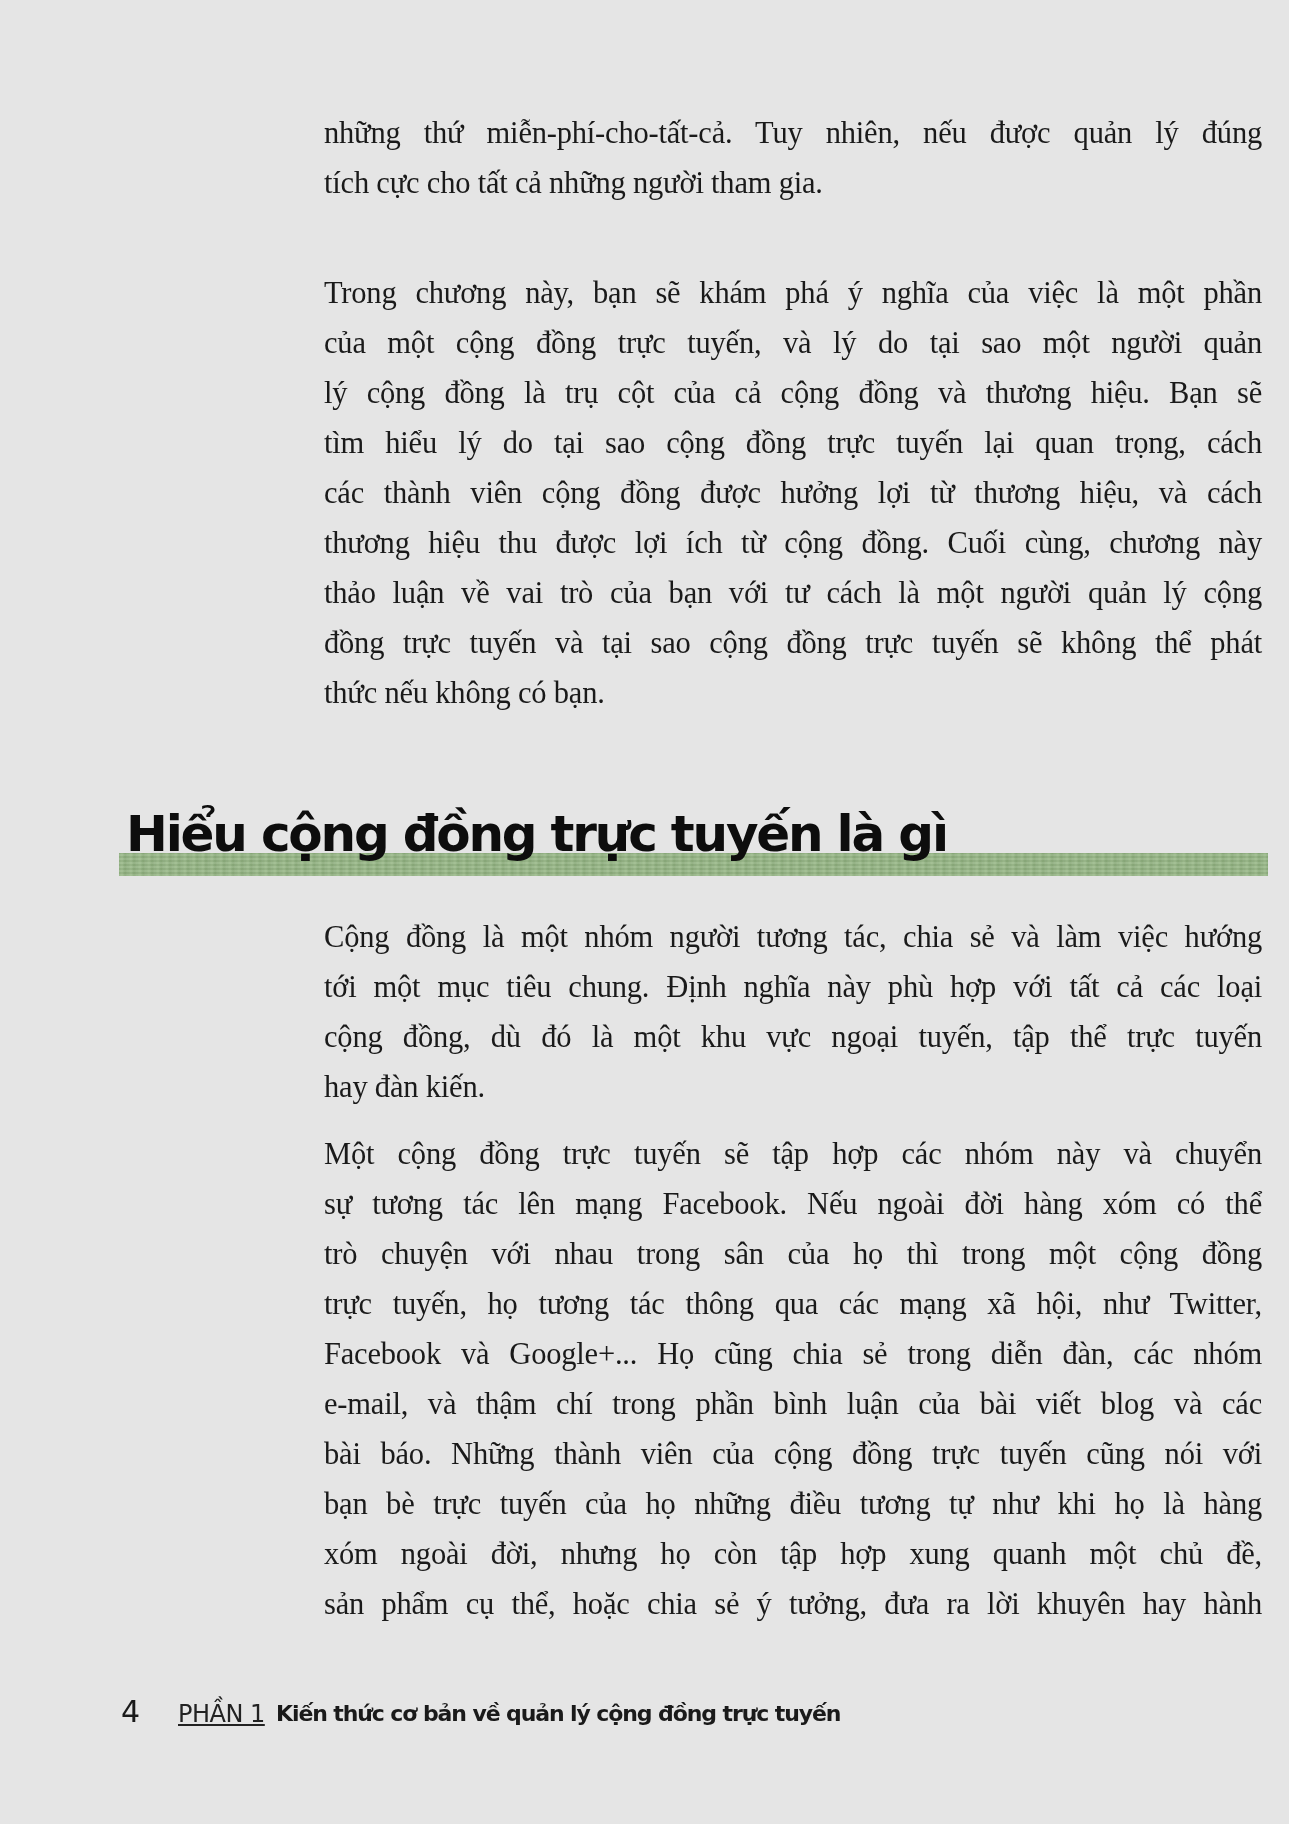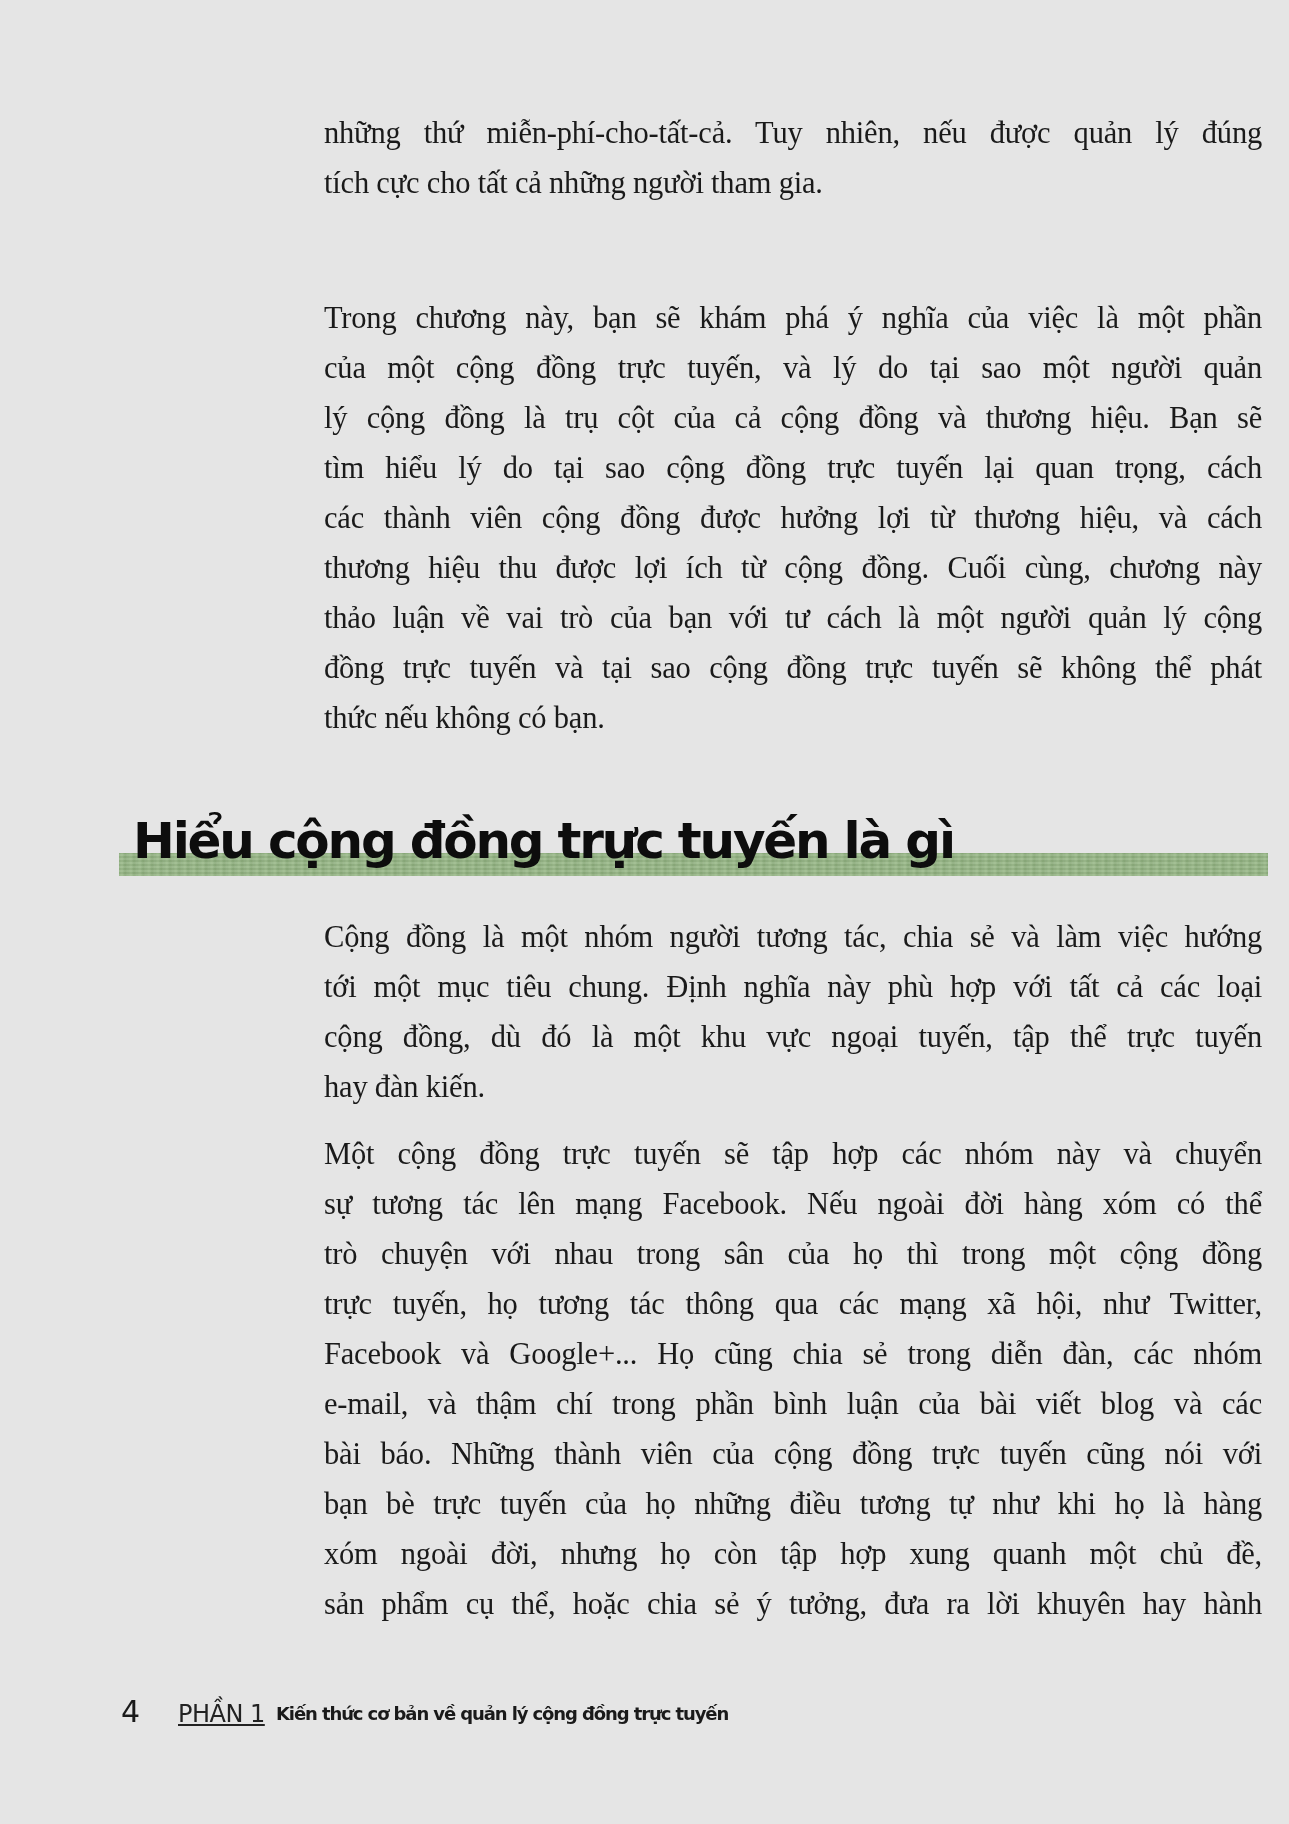--- a/index.html
+++ b/index.html
@@ -25,46 +25,46 @@
     .heading-bar {
       position: absolute; left: 0; top: 57px; width: 1149px; height: 23px;
       background: repeating-linear-gradient(90deg, #8fb07e 0px, #9bbb8a 3px, #86a875 6px, #93b383 9px);
       opacity: 0.95;
     }
     .heading-bar::after {
       content: ""; position: absolute; inset: 0;
       background: repeating-linear-gradient(0deg, rgba(255,255,255,0.08) 0px, rgba(255,255,255,0.08) 2px, rgba(0,0,0,0.04) 2px, rgba(0,0,0,0.04) 4px);
     }
     .heading-text {
-      position: absolute; left: 2px; top: 0px; margin: 12px;
+      position: absolute; left: 2px; top: 0px; margin: 5px;
       font-family: "DejaVu Sans", "Liberation Sans", sans-serif;
       font-weight: bold;
       font-size: 50px;
       line-height: 66px;
       letter-spacing: -2.2px;
       color: #0d0d0d;
       white-space: nowrap;
     }
     .footer { position: absolute; left: 121px; top: 1694px; height: 36px; white-space: nowrap;
       font-family: "DejaVu Sans", "Liberation Sans", sans-serif; color: #1a1a1a; }
     .footer .page-num { position: absolute; left: 0; top: 0; font-size: 30px; line-height: 36px; }
     .footer .part { position: absolute; left: 57px; top: 5px; font-size: 24px; line-height: 30px; letter-spacing: -0.5px; color: #222; text-decoration: underline; }
-    .footer .chapter { position: absolute; left: 155px; top: 5px; font-size: 18px; line-height: 30px; font-weight: bold; letter-spacing: -1.1px; }
+    .footer .chapter { position: absolute; left: 155px; top: 5px; font-size: 22px; line-height: 30px; font-weight: bold; letter-spacing: -1.1px; }
   </style>
 </head>
 <body>
 
 <div class="page">
 
   <p class="body-text" style="top:108px;">
     <span class="line">những thứ miễn-phí-cho-tất-cả. Tuy nhiên, nếu được quản lý đúng</span>
     <span class="line last">tích cực cho tất cả những người tham gia.</span>
   </p>
 
-  <p class="body-text" style="top:268px;margin-top:25px;">
+  <p class="body-text" style="top:268px;">
     <span class="line">Trong chương này, bạn sẽ khám phá ý nghĩa của việc là một phần</span>
     <span class="line">của một cộng đồng trực tuyến, và lý do tại sao một người quản</span>
     <span class="line">lý cộng đồng là trụ cột của cả cộng đồng và thương hiệu. Bạn sẽ</span>
     <span class="line">tìm hiểu lý do tại sao cộng đồng trực tuyến lại quan trọng, cách</span>
     <span class="line">các thành viên cộng đồng được hưởng lợi từ thương hiệu, và cách</span>
     <span class="line">thương hiệu thu được lợi ích từ cộng đồng. Cuối cùng, chương này</span>
     <span class="line">thảo luận về vai trò của bạn với tư cách là một người quản lý cộng</span>
     <span class="line">đồng trực tuyến và tại sao cộng đồng trực tuyến sẽ không thể phát</span>
     <span class="line last">thức nếu không có bạn.</span>
   </p>

